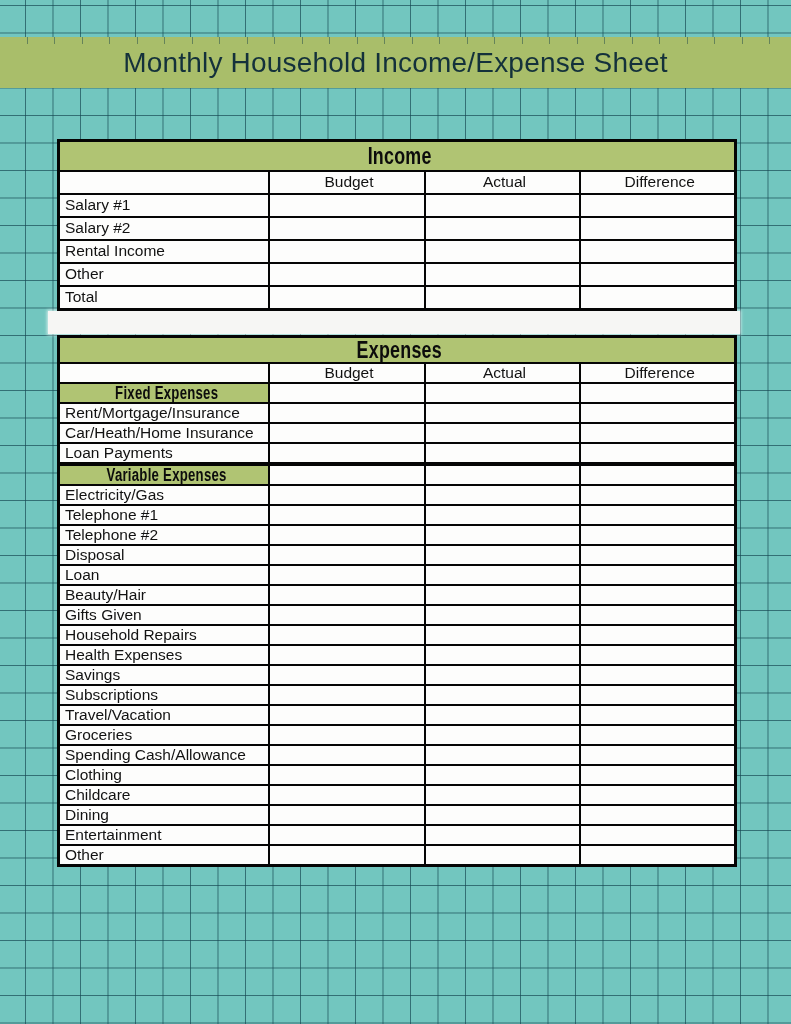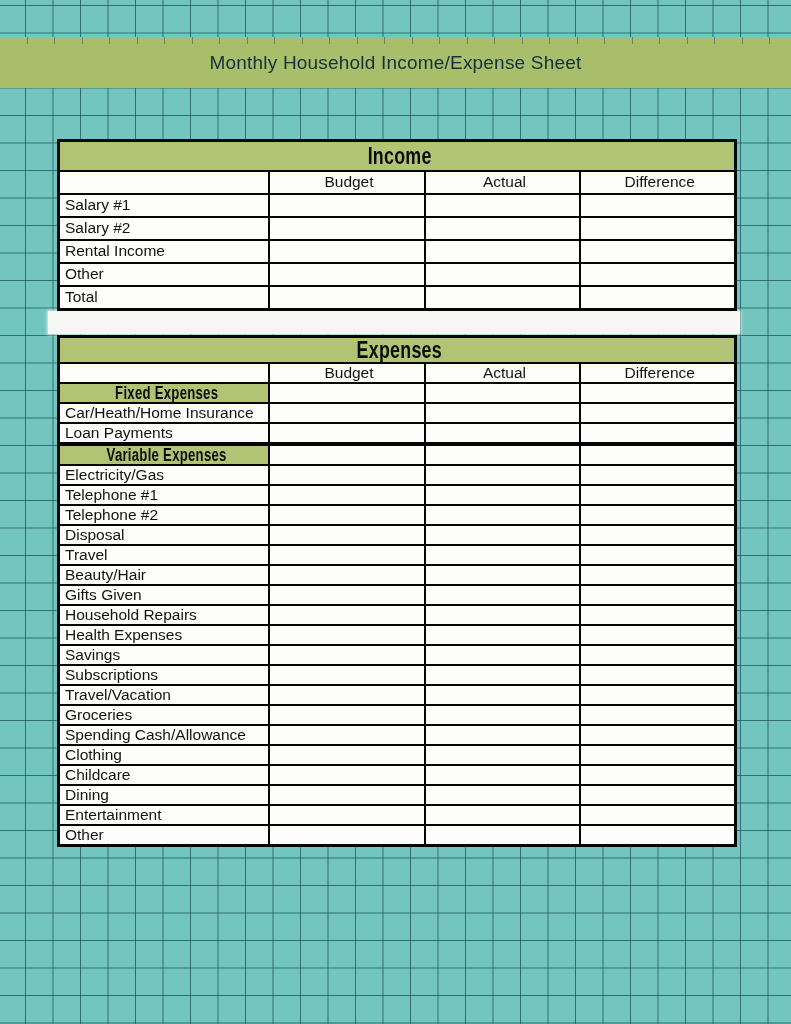--- a/index.html
+++ b/index.html
@@ -22,21 +22,21 @@
     position:absolute;left:0;top:37px;width:100%;height:51px;
     background:var(--accent_green,#a9be6a);
   }
   .title-band::before{
     content:"";position:absolute;left:0;top:0;right:0;height:7px;
     background:repeating-linear-gradient(to right, transparent 0 26.5px, rgba(20,60,70,.45) 26.5px 27.5px);
   }
   .page-title{
     width:100%;height:100%;
     display:flex;align-items:center;justify-content:center;
-    font-size:19px;letter-spacing:.2px;
+    font-size:28px;letter-spacing:.2px;
     color:var(--title_text,#14313b);
   }
 
   
   .white-gap{
     position:absolute;left:48px;top:311px;width:692px;height:23px;
     background:var(--separator_white,#f6f6f4);
     box-shadow:0 0 3px 1px rgba(255,255,255,.7);
   }
 
@@ -169,20 +169,26 @@
       </tr>
     </tbody>
     <tbody id="expenses-body">
         <tr>
           <td class="section-cell"><span class="impact small">Fixed Expenses</span></td>
           <td class="val"></td>
           <td class="val"></td>
           <td class="val"></td>
         </tr>
         <tr>
+          <td>Rent/Mortgage/Insurance</td>
+          <td class="val"></td>
+          <td class="val"></td>
+          <td class="val"></td>
+        </tr>
+        <tr>
           <td>Car/Heath/Home Insurance</td>
           <td class="val"></td>
           <td class="val"></td>
           <td class="val"></td>
         </tr>
         <tr>
           <td>Loan Payments</td>
           <td class="val"></td>
           <td class="val"></td>
           <td class="val"></td>
@@ -217,21 +223,21 @@
           <td class="val"></td>
           <td class="val"></td>
         </tr>
         <tr>
           <td>Disposal</td>
           <td class="val"></td>
           <td class="val"></td>
           <td class="val"></td>
         </tr>
         <tr>
-          <td>Travel</td>
+          <td>Loan</td>
           <td class="val"></td>
           <td class="val"></td>
           <td class="val"></td>
         </tr>
         <tr>
           <td>Beauty/Hair</td>
           <td class="val"></td>
           <td class="val"></td>
           <td class="val"></td>
         </tr>

